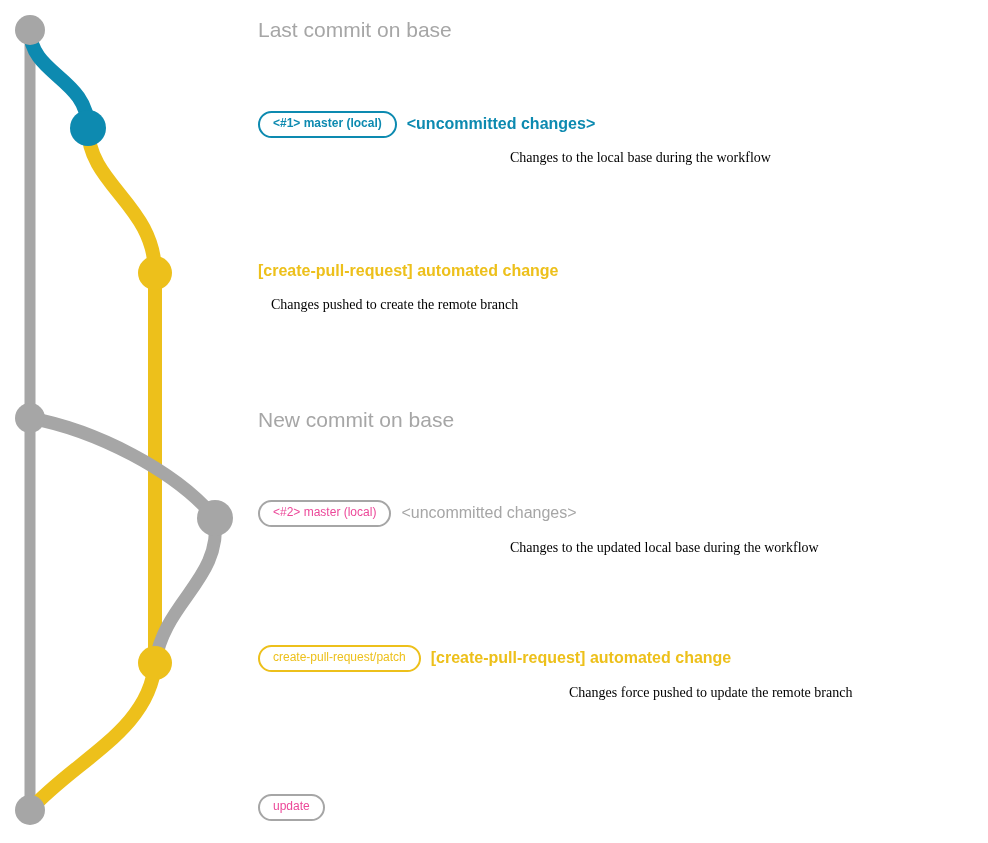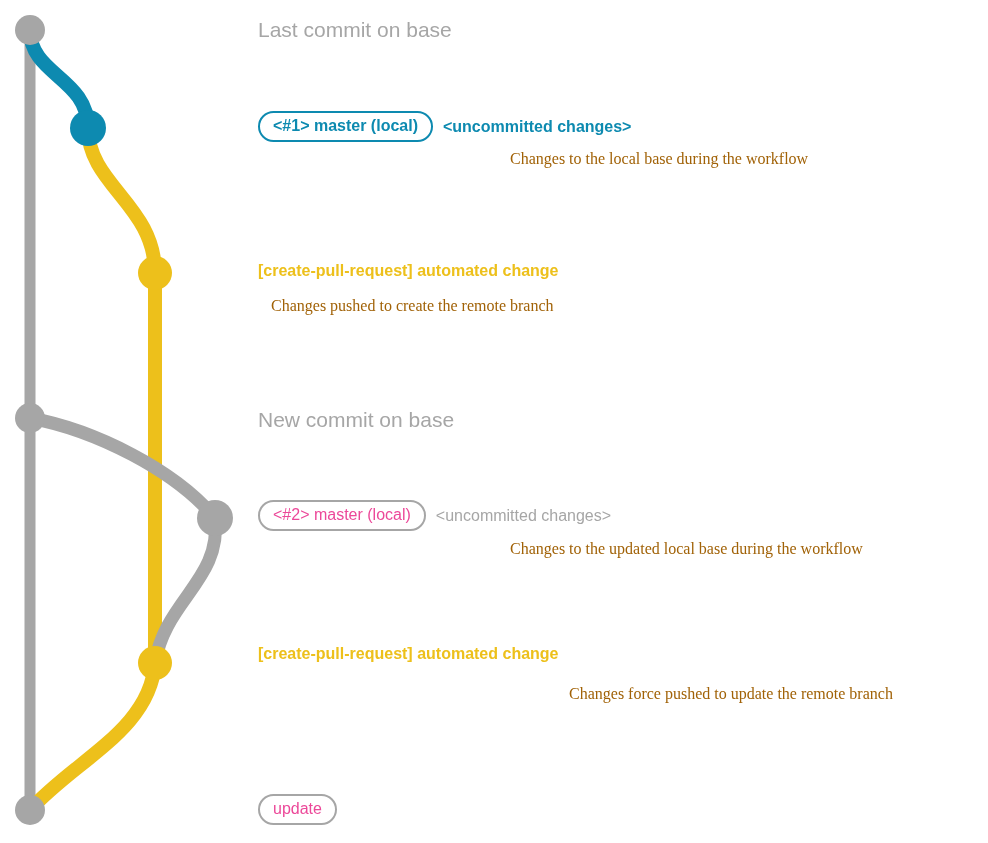--- a/index.html
+++ b/index.html
@@ -30,29 +30,29 @@
   .row {
     position: absolute;
     display: flex;
     align-items: center;
     white-space: nowrap;
   }
   .sub {
     position: absolute;
     white-space: nowrap;
     font-family: "Liberation Serif", serif;
-    font-size: 16px;
-    color: #a16207;
+    font-size: 14px;
+    color: #000000;
   }
   .tag {
     display: inline-block;
     border: 2px solid #999999;
     border-radius: 16px;
     padding: 4px 13px 5px 13px;
-    font-size: 16px;
+    font-size: 12px;
     line-height: 1.15;
     color: #999999;
     background: transparent;
     margin-right: 10px;
   }
   .tag.teal   { border-color: #0d8ab0; color: #0d8ab0; font-weight: bold; }
   .tag.gray   { border-color: #a6a6a6; color: #ec4899; }
   .tag.yellow { border-color: #edc01b; color: #edc01b; }
   .msg {
     font-size: 16px;
@@ -113,20 +113,21 @@
 
   <div class="plain-label" style="left:258px; top:408px;">New commit on base</div>
 
   <div class="row" style="left:258px; top:500px;">
     <span class="tag gray">&lt;#2&gt; master (local)</span>
     <span class="msg gray">&lt;uncommitted changes&gt;</span>
   </div>
   <div class="sub" style="left:510px; top:540px;">Changes to the updated local base during the workflow</div>
 
   <div class="row" style="left:258px; top:645px;">
+    <span class="tag yellow">create-pull-request/patch</span>
     <span class="msg yellow">[create-pull-request] automated change</span>
   </div>
   <div class="sub" style="left:569px; top:685px;">Changes force pushed to update the remote branch</div>
 
   <div class="row" style="left:258px; top:794px;">
     <span class="tag gray">update</span>
   </div>
 
 </div>
 

